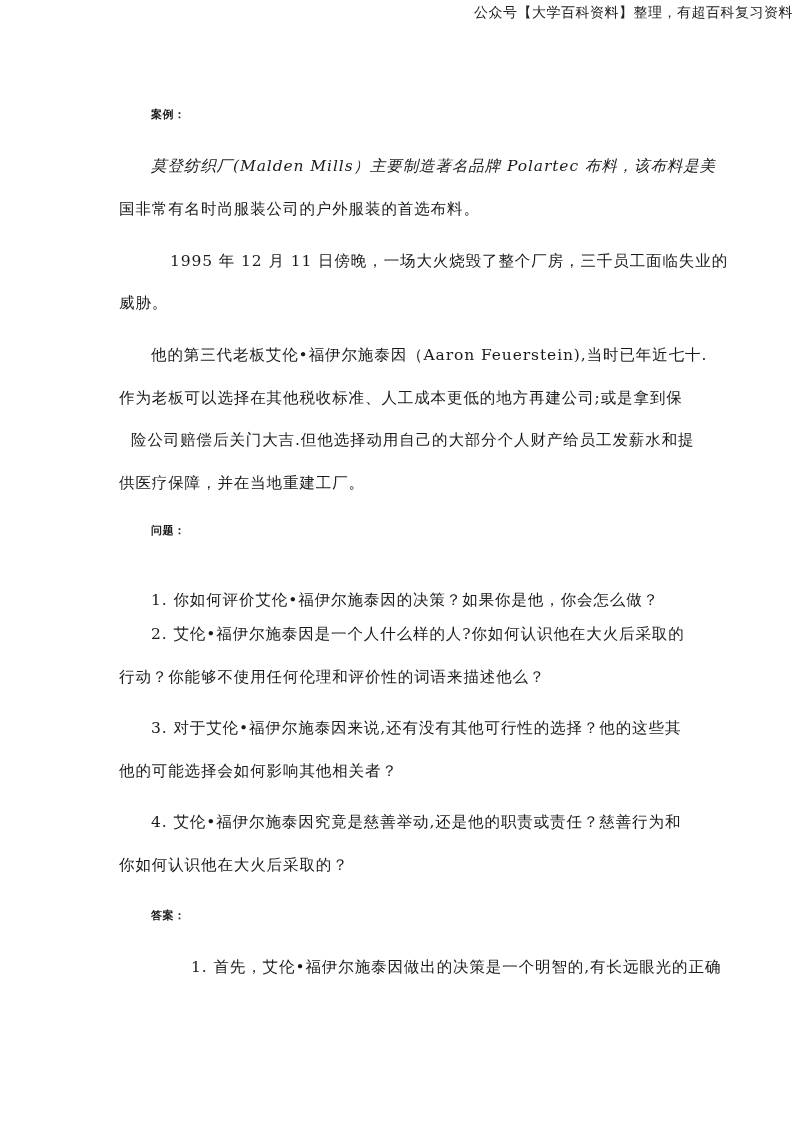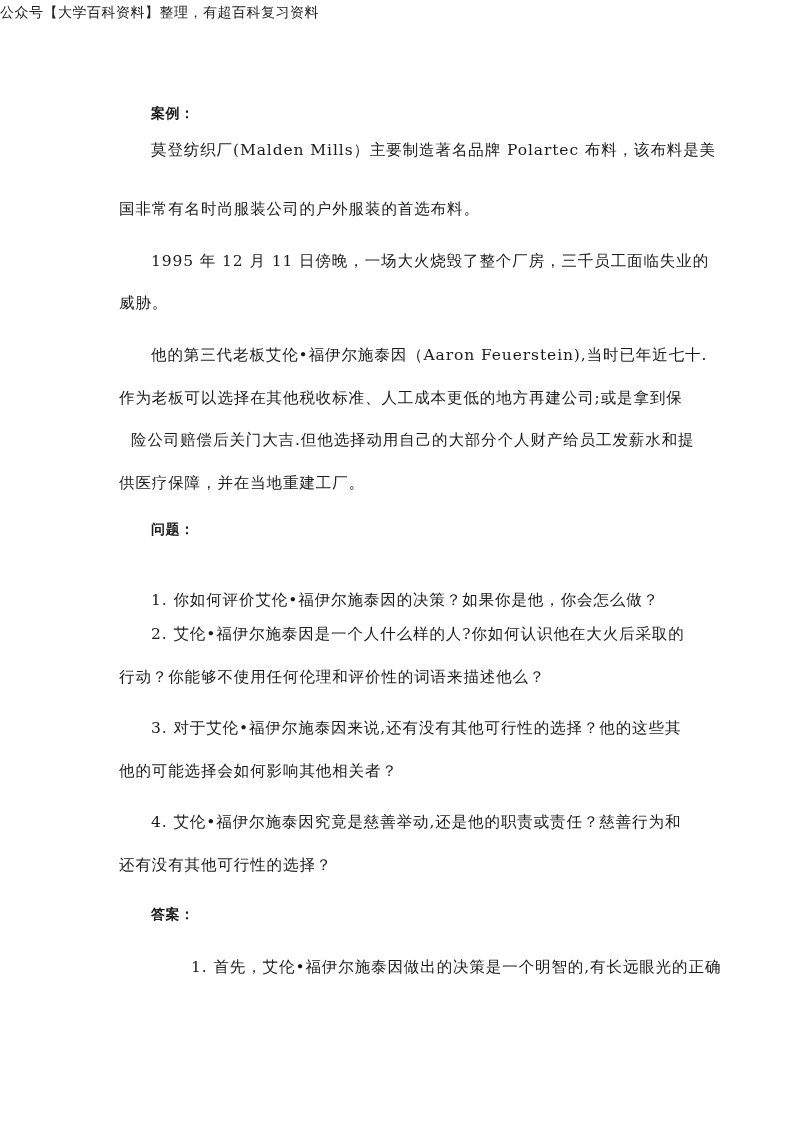--- a/index.html
+++ b/index.html
@@ -1,52 +1,52 @@
 <!DOCTYPE html>
 <html><head>
 <meta charset="utf-8">
 <style>
   html, body { margin: 0; padding: 0; background: #ffffff; }
   body { width: 793px; height: 1122px; position: relative; overflow: hidden;
          font-family: "DejaVu Serif", "Liberation Serif", serif; color: #1a1a1a; }
-  .header { position: absolute; top: 4px; left: 0; width: 793px; text-align: left;
+  .header { position: absolute; top: 4px; left: 0; width: 793px; text-align: right;
             font-size: 14px; color: #222; letter-spacing: 0.5px; }
   .line { position: absolute; left: 119px; font-size: 15.5px; white-space: nowrap;
           letter-spacing: 0.9px; line-height: 20px; }
   .indent { left: 151px; }
-  .heading { font-weight: bold; font-family: Liberation Serif, serif; font-size: 14px; letter-spacing: 0.5px; }
+  .heading { font-weight: bold; font-family: Liberation Sans, sans-serif; font-size: 11px; letter-spacing: 0.5px; }
 </style>
 </head>
 <body>
 
 <div class="header">公众号【大学百科资料】整理，有超百科复习资料</div>
 
 <div>
   <div class="line indent heading" style="top:104px;">案例：</div>
 
-  <div class="line indent" style="top:140px;">莫登纺织厂(Malden Mills）主要制造著名品牌 Polartec 布料，该布料是美</div>
+  <div class="line indent" style="top:156px;font-style:italic;">莫登纺织厂(Malden Mills）主要制造著名品牌 Polartec 布料，该布料是美</div>
   <div class="line" style="top:199px;">国非常有名时尚服装公司的户外服装的首选布料。</div>
 
-  <div class="line indent" style="top:251px;">1995 年 12 月 11 日傍晚，一场大火烧毁了整个厂房，三千员工面临失业的</div>
+  <div class="line indent" style="top:251px;margin-left:19px;">1995 年 12 月 11 日傍晚，一场大火烧毁了整个厂房，三千员工面临失业的</div>
   <div class="line" style="top:293px;">威胁。</div>
 
   <div class="line indent" style="top:345px;text-align:right;">他的第三代老板艾伦•福伊尔施泰因（Aaron Feuerstein),当时已年近七十.</div>
   <div class="line" style="top:388px;">作为老板可以选择在其他税收标准、人工成本更低的地方再建公司;或是拿到保</div>
   <div class="line" style="top:430px;padding-left:12px;">险公司赔偿后关门大吉.但他选择动用自己的大部分个人财产给员工发薪水和提</div>
   <div class="line" style="top:473px;">供医疗保障，并在当地重建工厂。</div>
 
   <div class="line indent heading" style="top:520px;">问题：</div>
 
   <div class="line indent" style="top:566px;margin-top:24px;">1. 你如何评价艾伦•福伊尔施泰因的决策？如果你是他，你会怎么做？</div>
 
   <div class="line indent" style="top:624px;">2. 艾伦•福伊尔施泰因是一个人什么样的人?你如何认识他在大火后采取的</div>
   <div class="line" style="top:667px;">行动？你能够不使用任何伦理和评价性的词语来描述他么？</div>
 
   <div class="line indent" style="top:718px;">3. 对于艾伦•福伊尔施泰因来说,还有没有其他可行性的选择？他的这些其</div>
   <div class="line" style="top:761px;">他的可能选择会如何影响其他相关者？</div>
 
   <div class="line indent" style="top:812px;">4. 艾伦•福伊尔施泰因究竟是慈善举动,还是他的职责或责任？慈善行为和</div>
-  <div class="line" style="top:855px;">还有没有其他可行性的选择？</div>
+  <div class="line" style="top:855px;">你如何认识他在大火后采取的？</div>
 
   <div class="line indent heading" style="top:905px;">答案：</div>
 
   <div class="line indent" style="top:957px;margin-left:40px;">1. 首先，艾伦•福伊尔施泰因做出的决策是一个明智的,有长远眼光的正确</div>
 </div>
 
 </body></html>

